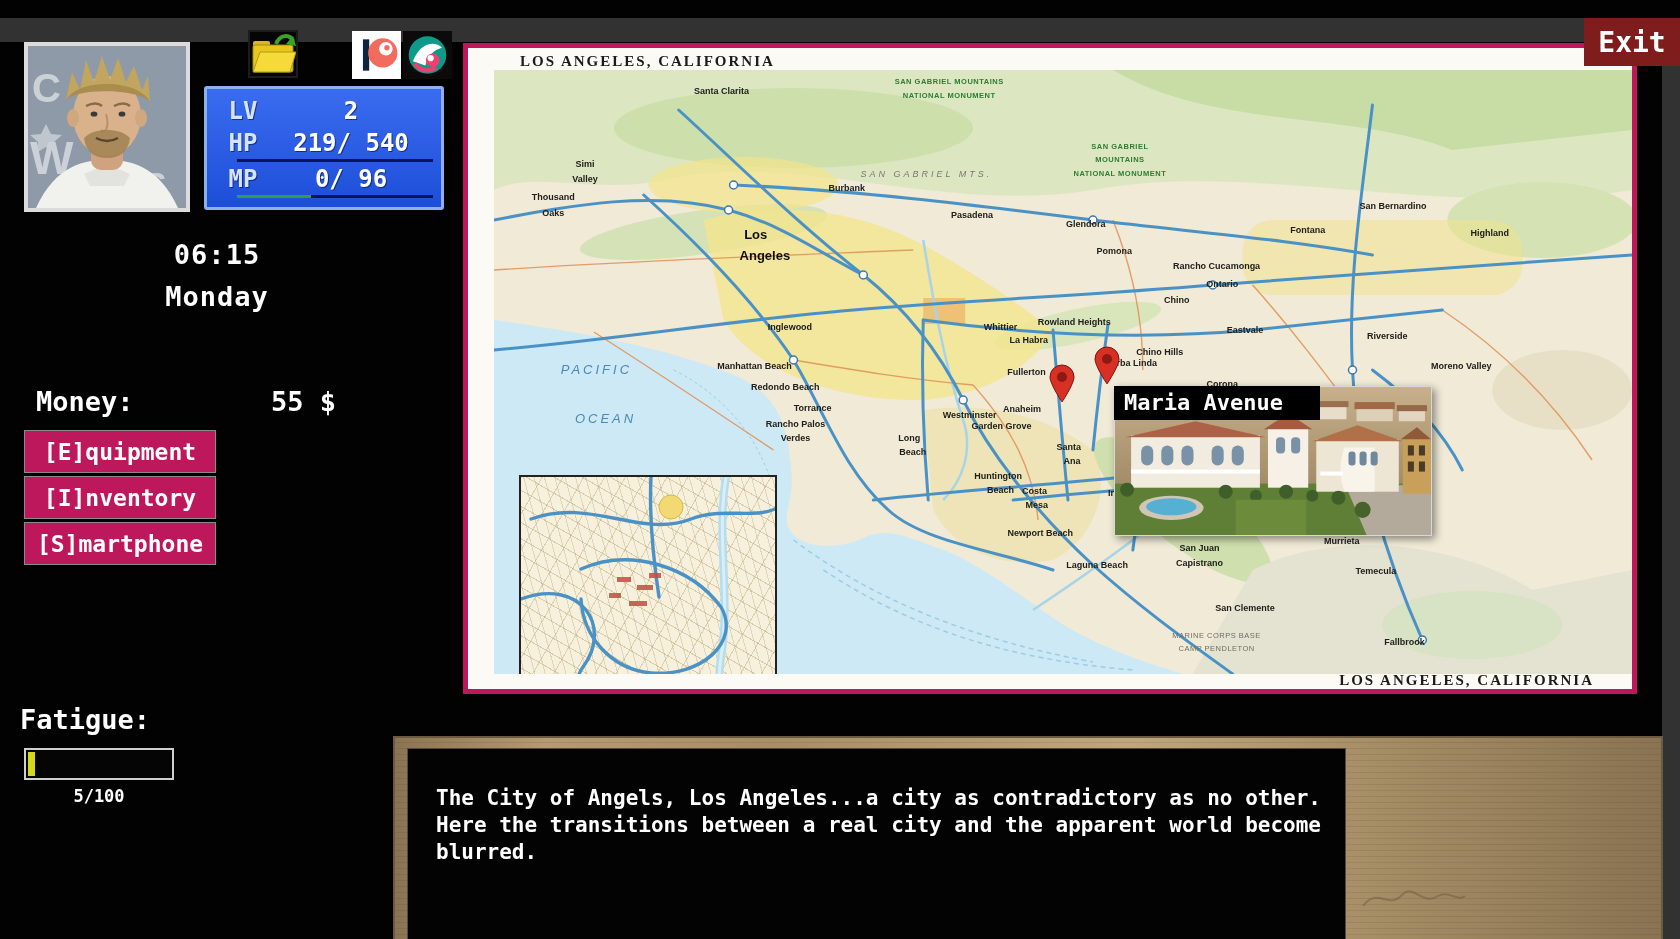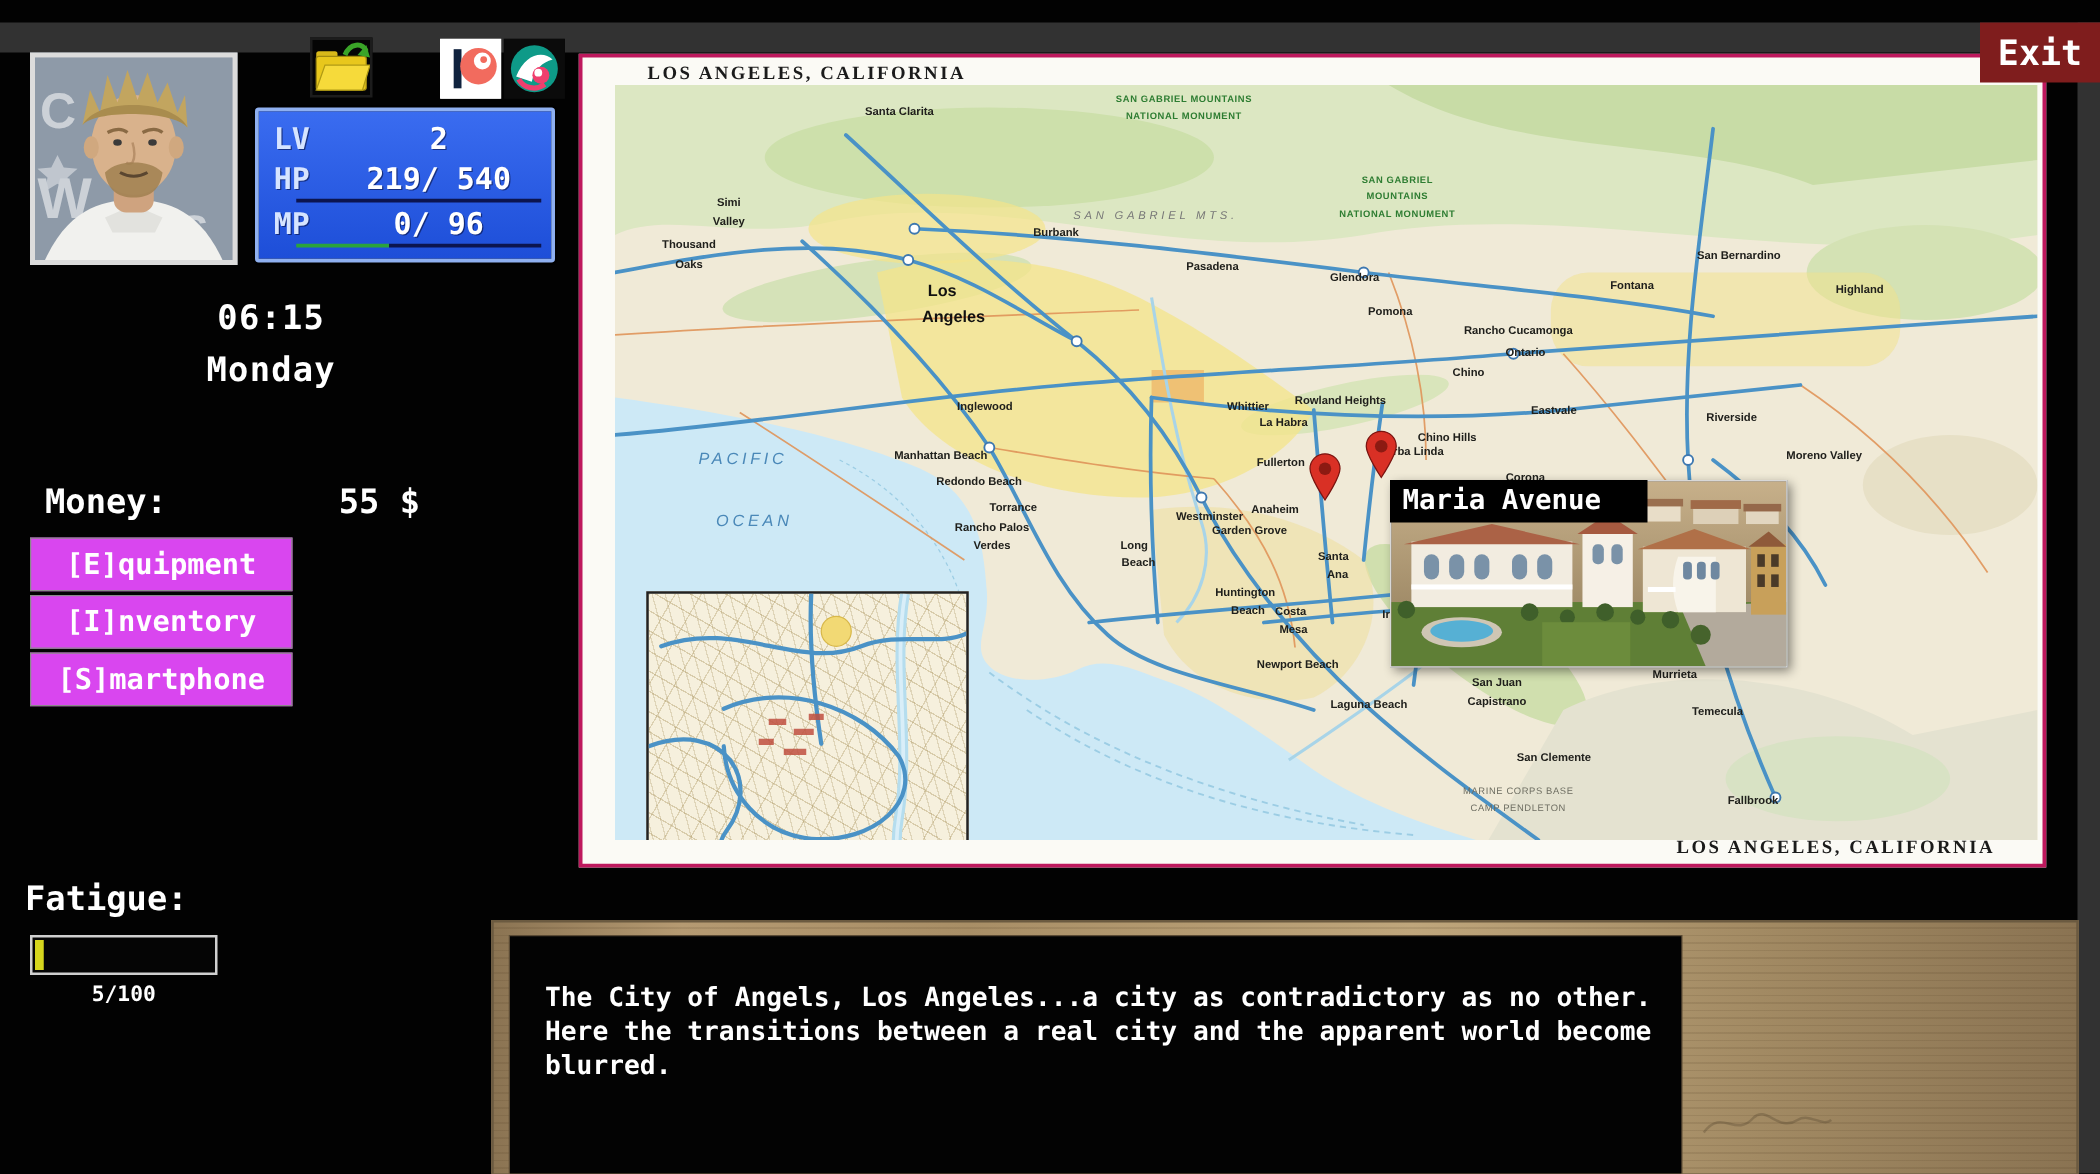--- a/index.html
+++ b/index.html
@@ -18,44 +18,44 @@
   .icon-box{position:absolute;display:block;padding:0;border:2px solid #1c1c1c;background:#050505;cursor:pointer;}
   .folder-box{left:248px;top:30px;width:50px;height:48px;}
   .patreon-box{left:352px;top:31px;width:49px;height:48px;background:#fff;border:0;}
   .substar-box{left:403px;top:31px;width:49px;height:48px;background:#0b0b0b;border:0;}
   .icon-box svg{display:block;width:100%;height:100%;}
   
   .stats{position:absolute;left:204px;top:86px;width:240px;height:124px;border:3px solid #8fb0f0;
          border-radius:3px;background:linear-gradient(180deg,#3a6cf0,#1d4ed8);box-shadow:0 0 0 2px #000;
          box-sizing:border-box;padding:5px 6px 0 12px;}
   .stat-row{display:flex;align-items:center;height:30px;margin-top:2px;}
-  .stat-label{width:48px;font:bold 24px "DejaVu Sans Mono",monospace;color:#d6e4ff;text-shadow:1px 1px 0 rgba(0,0,30,.5);}
+  .stat-label{width:48px;font:bold 24px "DejaVu Sans Mono",monospace;color:#d6e4ff;text-shadow:1px 1px 0 rgba(0,0,30,.5);text-align:center;}
   .stat-value{flex:1;text-align:center;font:bold 24px "DejaVu Sans Mono",monospace;color:#fff;text-shadow:1px 1px 0 rgba(0,0,30,.5);}
   .stat-line{height:3px;margin:1px 2px 0 18px;background:#0c1550;}
   .stat-line.mp{background:linear-gradient(90deg,#2aa33c 0 38%,#0c1550 38%);}
   
   .calendar{position:absolute;left:24px;top:234px;width:386px;text-align:center;color:#fff;}
   .cal-line{font:bold 27px "DejaVu Sans Mono",monospace;letter-spacing:1px;height:42px;line-height:42px;}
   
   .money{position:absolute;left:36px;top:386px;width:300px;display:flex;justify-content:space-between;
          color:#fff;font:bold 27px "DejaVu Sans Mono",monospace;}
   
   .menu{position:absolute;left:24px;top:430px;width:210px;}
-  .menu button{display:flex;align-items:center;justify-content:center;width:210px;height:43px;margin-bottom:3px;
-         background:#d946ef;border:1px solid #8a8a8a;color:#fff;font:bold 23px "DejaVu Sans Mono",monospace;cursor:pointer;}
+  .menu button{display:flex;align-items:center;justify-content:center;width:192px;height:43px;margin-bottom:3px;
+         background:#be185d;border:1px solid #8a8a8a;color:#fff;font:bold 23px "DejaVu Sans Mono",monospace;cursor:pointer;}
   
   .fatigue-label{position:absolute;left:20px;top:704px;color:#fff;font:bold 27px "DejaVu Sans Mono",monospace;}
   .fatigue-bar{position:absolute;left:24px;top:748px;width:150px;height:32px;border:2px solid #cfcfcf;
                background:#050505;box-sizing:border-box;}
   .fatigue-fill{position:absolute;left:2px;top:2px;bottom:2px;background:#d6d61e;}
   .fatigue-value{position:absolute;left:24px;top:786px;width:150px;text-align:center;color:#fff;
                  font:bold 17px "DejaVu Sans Mono",monospace;}
   
   .map-panel{position:absolute;left:463px;top:43px;width:1174px;height:651px;background:#fbfaf5;
-             border:3px solid #be185d;box-sizing:border-box;z-index:5;}
+             border:5px solid #be185d;box-sizing:border-box;z-index:5;}
   .map-title{position:absolute;font-family:"Liberation Serif",serif;font-weight:bold;font-size:15px;
              letter-spacing:2px;color:#1b1b1b;}
   .map-title.top{left:52px;top:5px;}
   .map-title.bottom{right:38px;top:624px;}
   .map-content{position:absolute;left:26px;top:22px;width:1138px;height:604px;overflow:hidden;background:#f0ead7;}
   .map-content > svg.basemap{position:absolute;left:0;top:0;width:100%;height:100%;}
   .map-labels{position:absolute;left:0;top:0;width:100%;height:100%;z-index:3;pointer-events:none;}
   .map-labels span{position:absolute;transform:translate(-50%,-50%);white-space:nowrap;
                    font-family:"Liberation Sans",sans-serif;}
   .lbl-city{font-size:9px;color:#20201c;font-weight:bold;}

